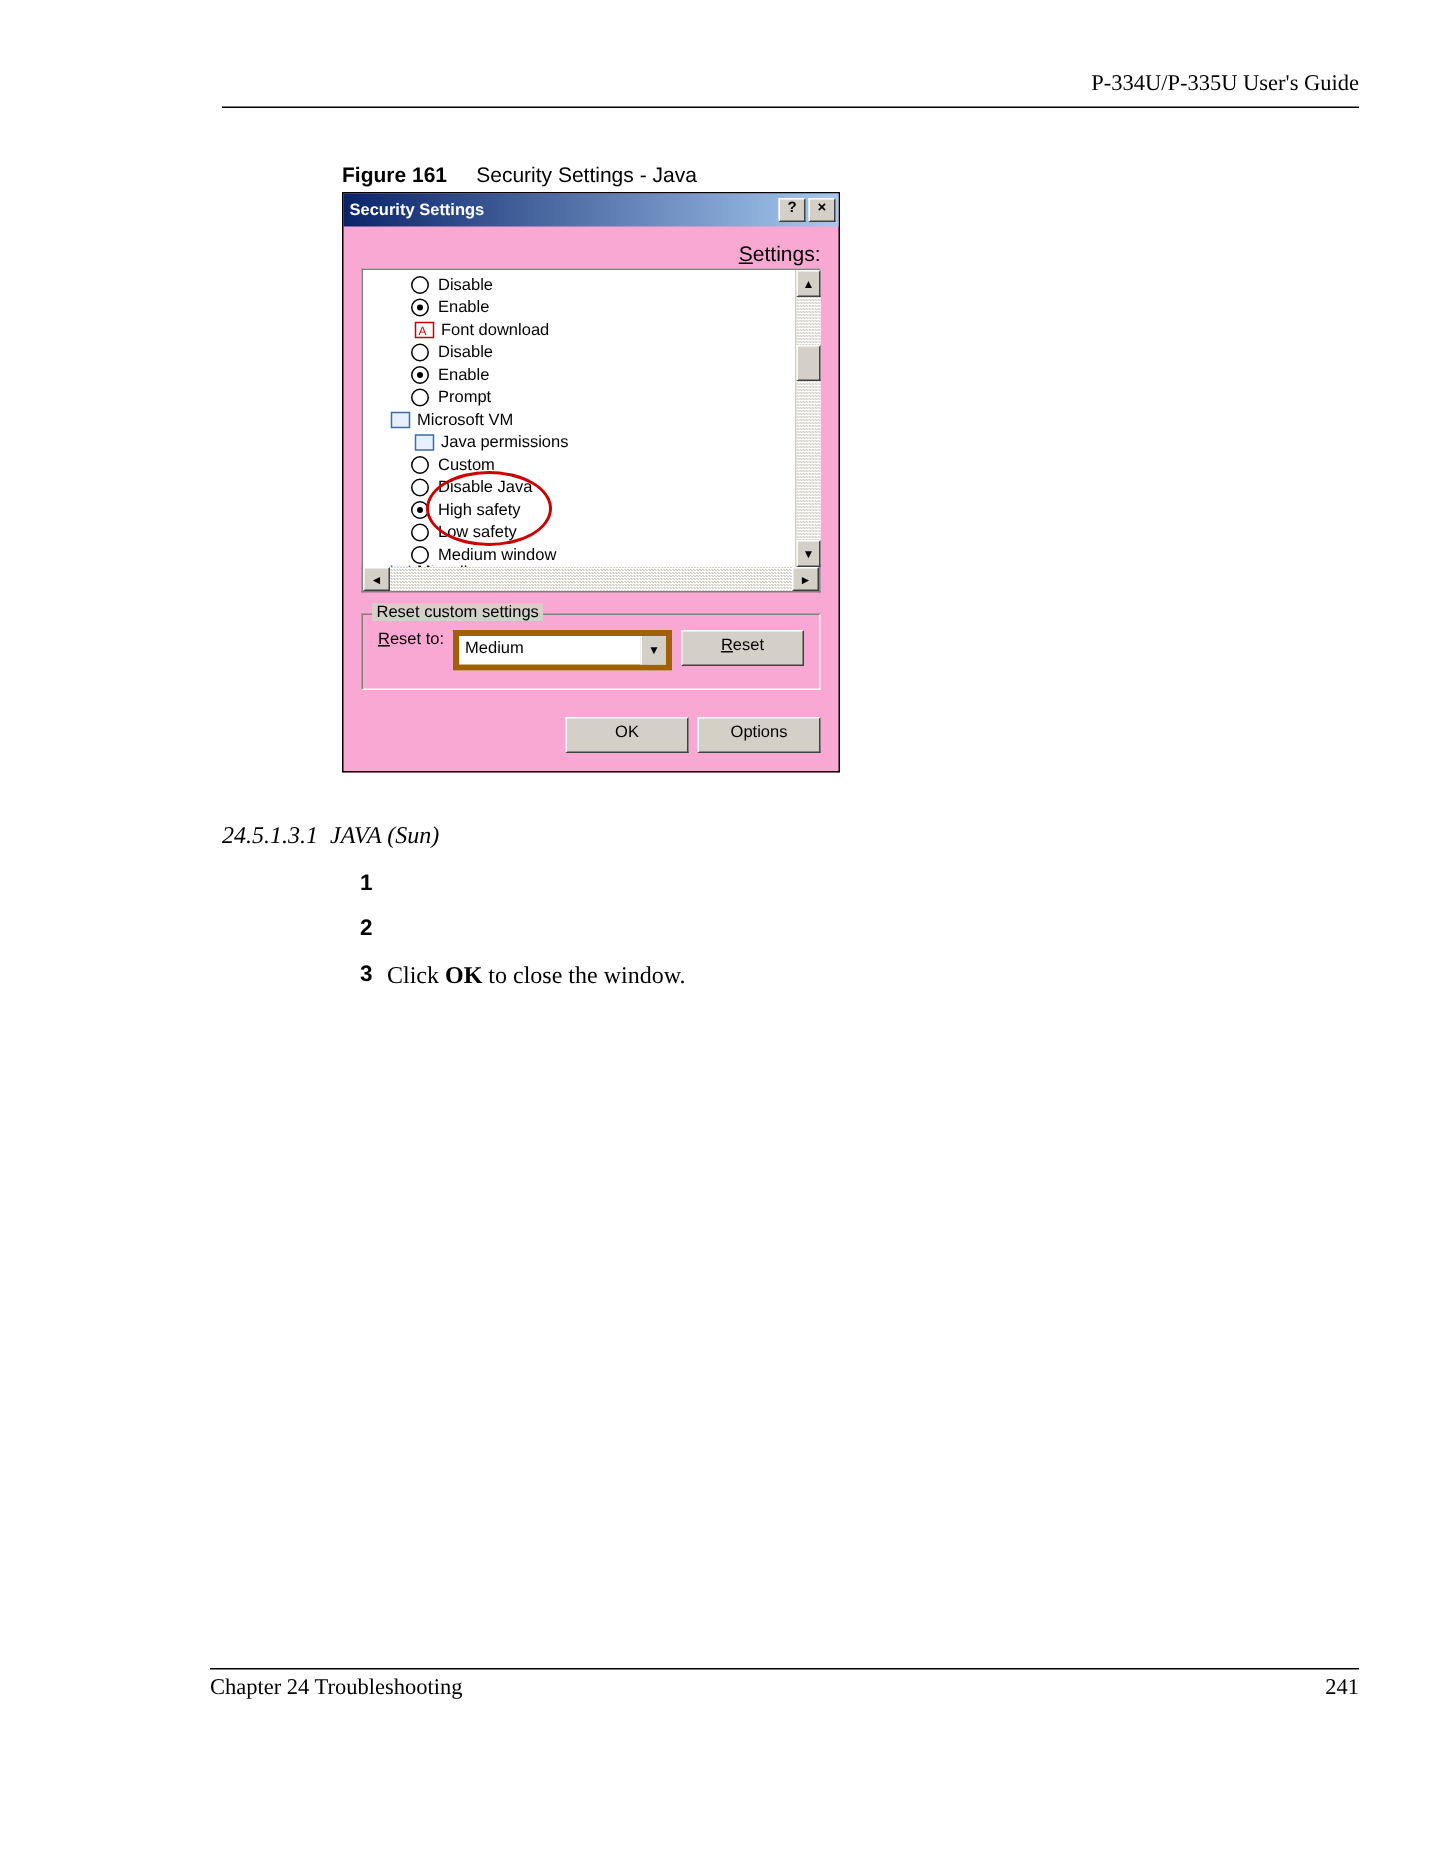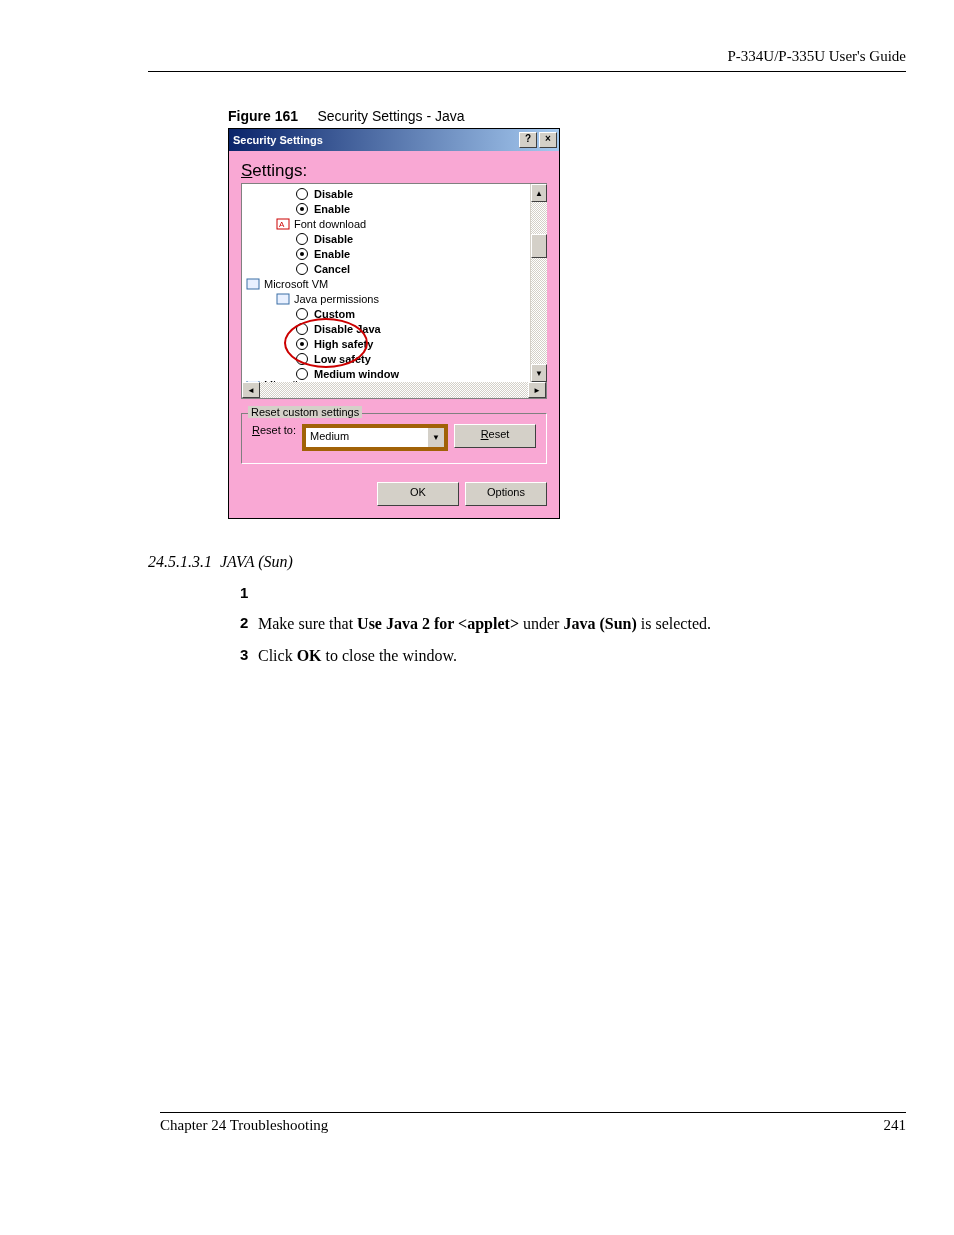--- a/index.html
+++ b/index.html
@@ -64,22 +64,23 @@
     font-weight: bold;
     font-size: 10px;
     text-align: center;
     line-height: 12px;
     font-family: Arial, sans-serif;
   }
   .dlg-body {
     padding: 10px 12px 12px 12px;
   }
   .settings-label {
-    font-size: 17px;
+    font-size: 14px;
     margin-bottom: 2px;
+    text-align: right;
   }
   .settings-label .u { text-decoration: underline; }
   .tree-wrap {
     display: flex;
     border: 1px solid #808080;
     border-right: none;
     border-bottom: none;
     background: #fff;
     height: 198px;
     position: relative;
@@ -91,22 +92,22 @@
     padding: 2px 0 0 0;
     position: relative;
   }
   .tree-row {
     display: flex;
     align-items: center;
     height: 15px;
     white-space: nowrap;
   }
   .ind1 { padding-left: 34px; }
-  .ind2 { padding-left: 54px; font-weight: bold; }
-  .ind0 { padding-left: 4px; }
+  .ind2 { padding-left: 32px; }
+  .ind0 { padding-left: 18px; }
   .radio {
     width: 10px; height: 10px;
     border: 1px solid #000;
     border-radius: 50%;
     margin-right: 6px;
     display: inline-flex;
     align-items: center;
     justify-content: center;
     flex-shrink: 0;
   }
@@ -250,21 +251,21 @@
     font-weight: bold;
     width: 18px;
     flex-shrink: 0;
     font-size: 15px;
   }
   .step-text {
     font-size: 16px;
   }
   .footer {
     position: absolute;
-    left: 120px; right: 88px;
+    left: 100px; right: 88px;
     bottom: 48px;
   }
   .footer-hr {
     border: none;
     border-top: 1px solid #000;
     margin-bottom: 4px;
   }
   .footer-row {
     display: flex;
     justify-content: space-between;
@@ -323,21 +324,21 @@
             <span>Disable</span>
           </div>
           <div class="tree-row ind2">
             <span class="radio">
                 <span class="dot"></span>
               </span>
             <span>Enable</span>
           </div>
           <div class="tree-row ind2">
             <span class="radio"></span>
-            <span>Cancel</span>
+            <span>Prompt</span>
           </div>
           <div class="tree-row ind0">
             <span class="ticon">
               <svg viewBox="0 0 14 12">
                   <rect x="1" y="1" width="12" height="10" fill="#e8f0ff" stroke="#3a6ea5"></rect>
                 </svg>
             </span>
             <span>Microsoft VM</span>
           </div>
           <div class="tree-row ind1">
@@ -416,23 +417,20 @@
   <div class="section-heading">
     <span>24.5.1.3.1</span>&nbsp;&nbsp;<span>JAVA (Sun)</span>
   </div>
 
   <div class="steps">
     <div class="step">
       <div class="step-num">1</div>
     </div>
     <div class="step">
       <div class="step-num">2</div>
-      <div class="step-text">
-        <span>Make sure that </span><b>Use Java 2 for &lt;applet&gt;</b><span> under </span><b>Java (Sun)</b><span> is selected.</span>
-      </div>
     </div>
     <div class="step">
       <div class="step-num">3</div>
       <div class="step-text">
         <span>Click </span><b>OK</b><span> to close the window.</span>
       </div>
     </div>
   </div>
 
   <div class="footer">

